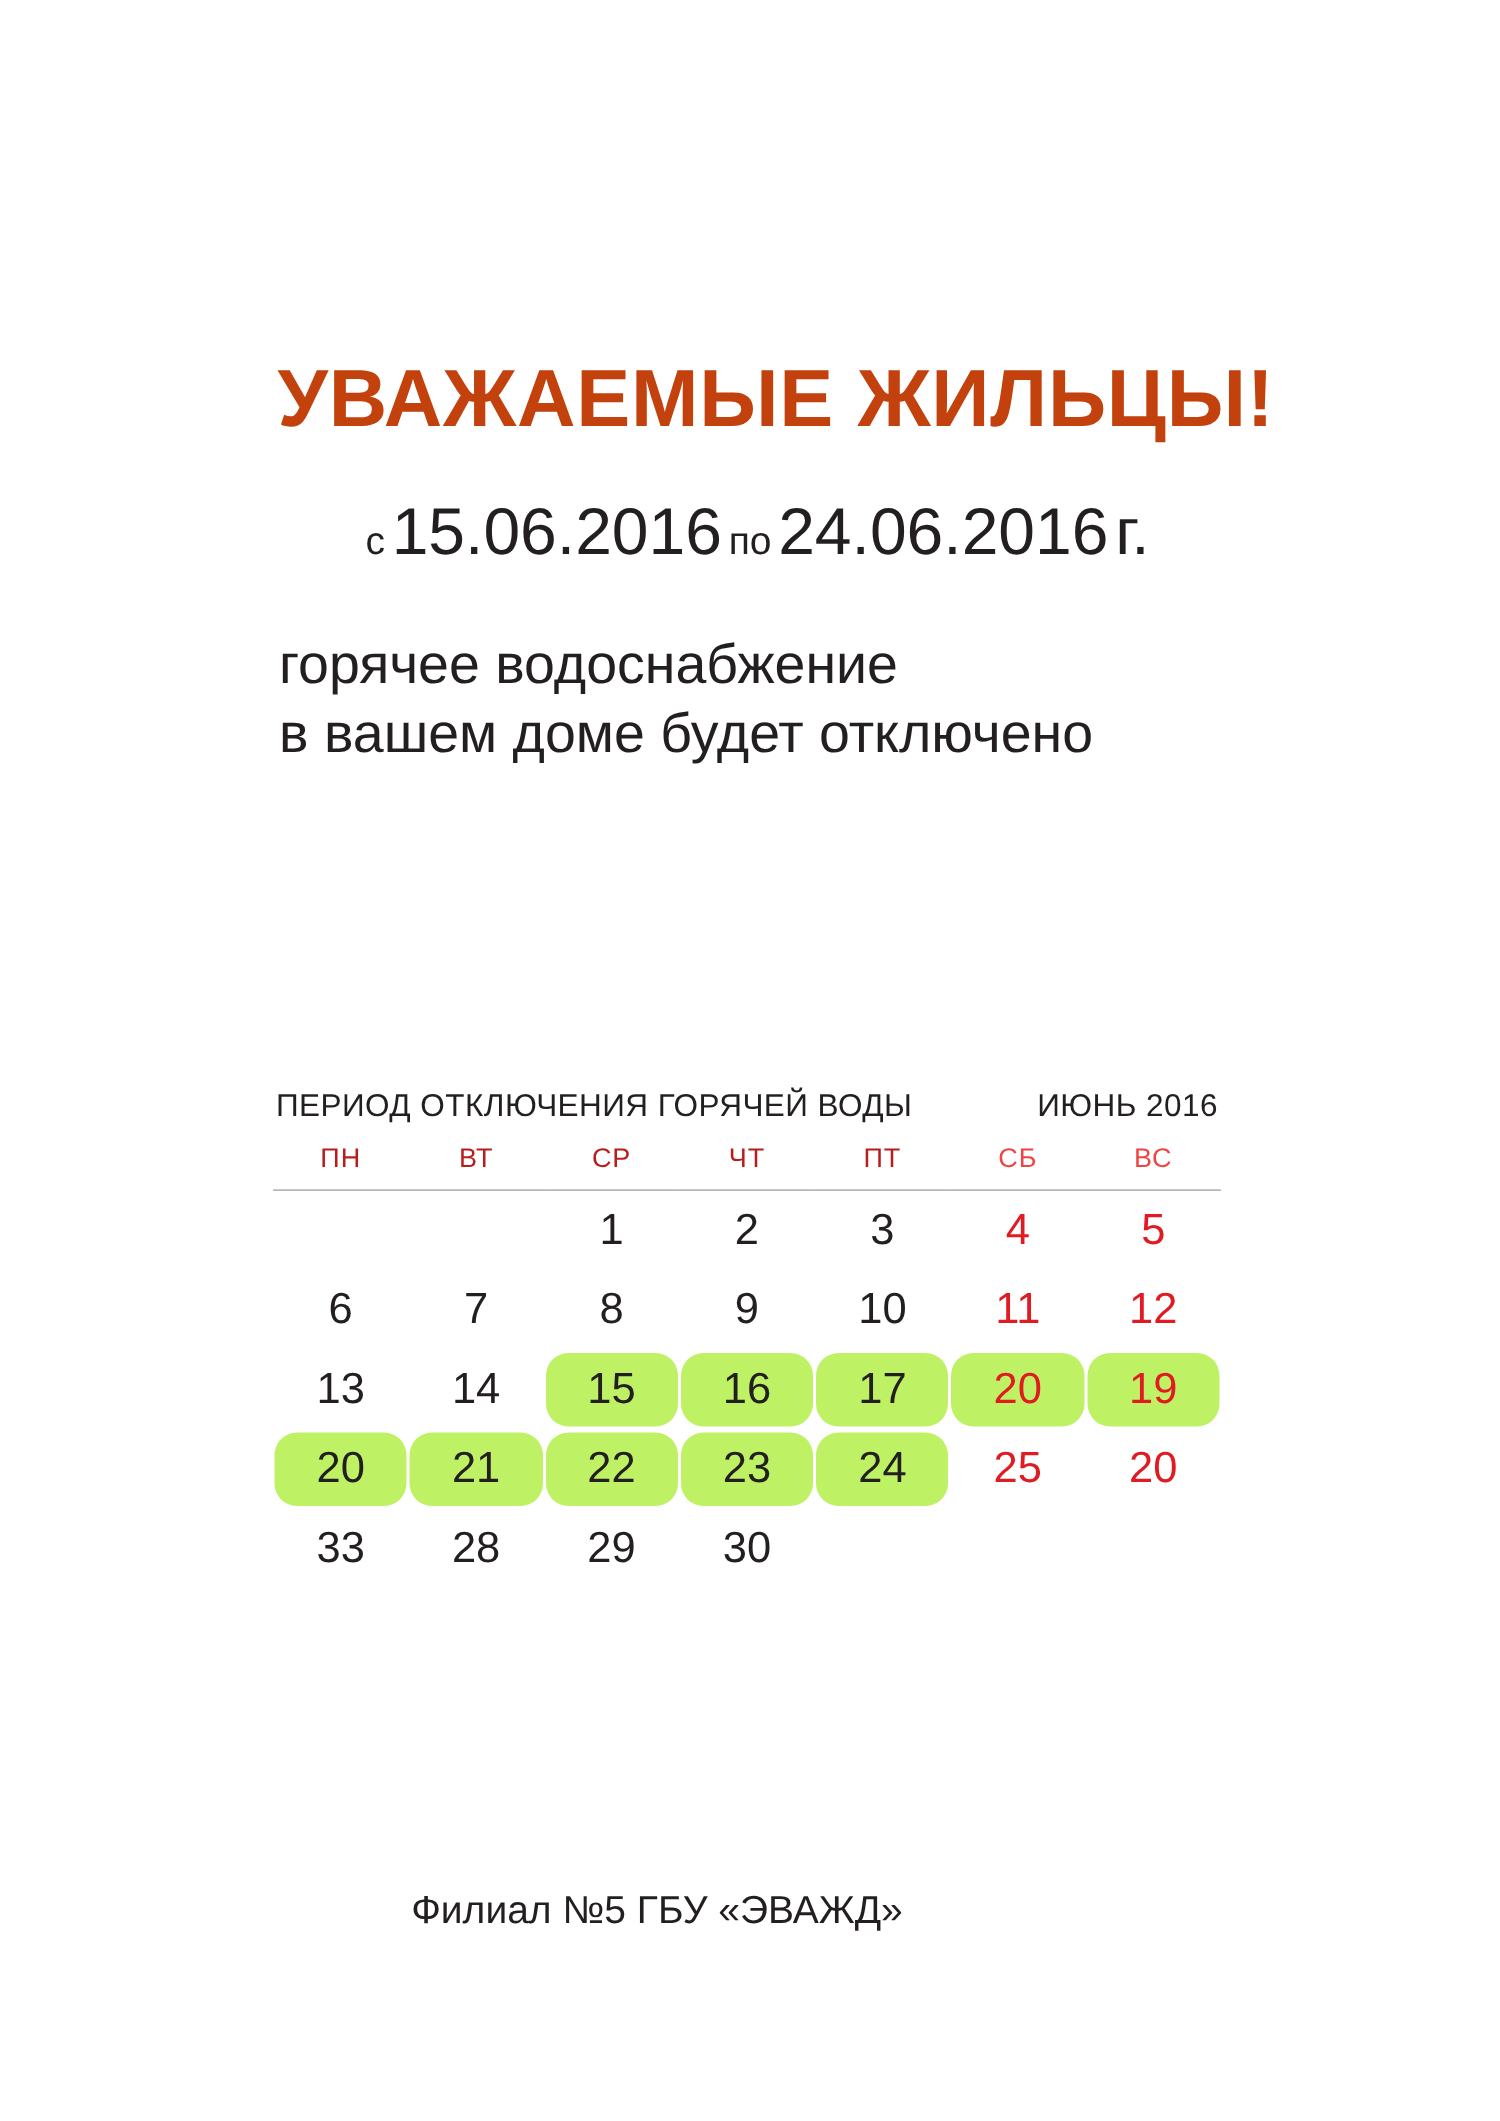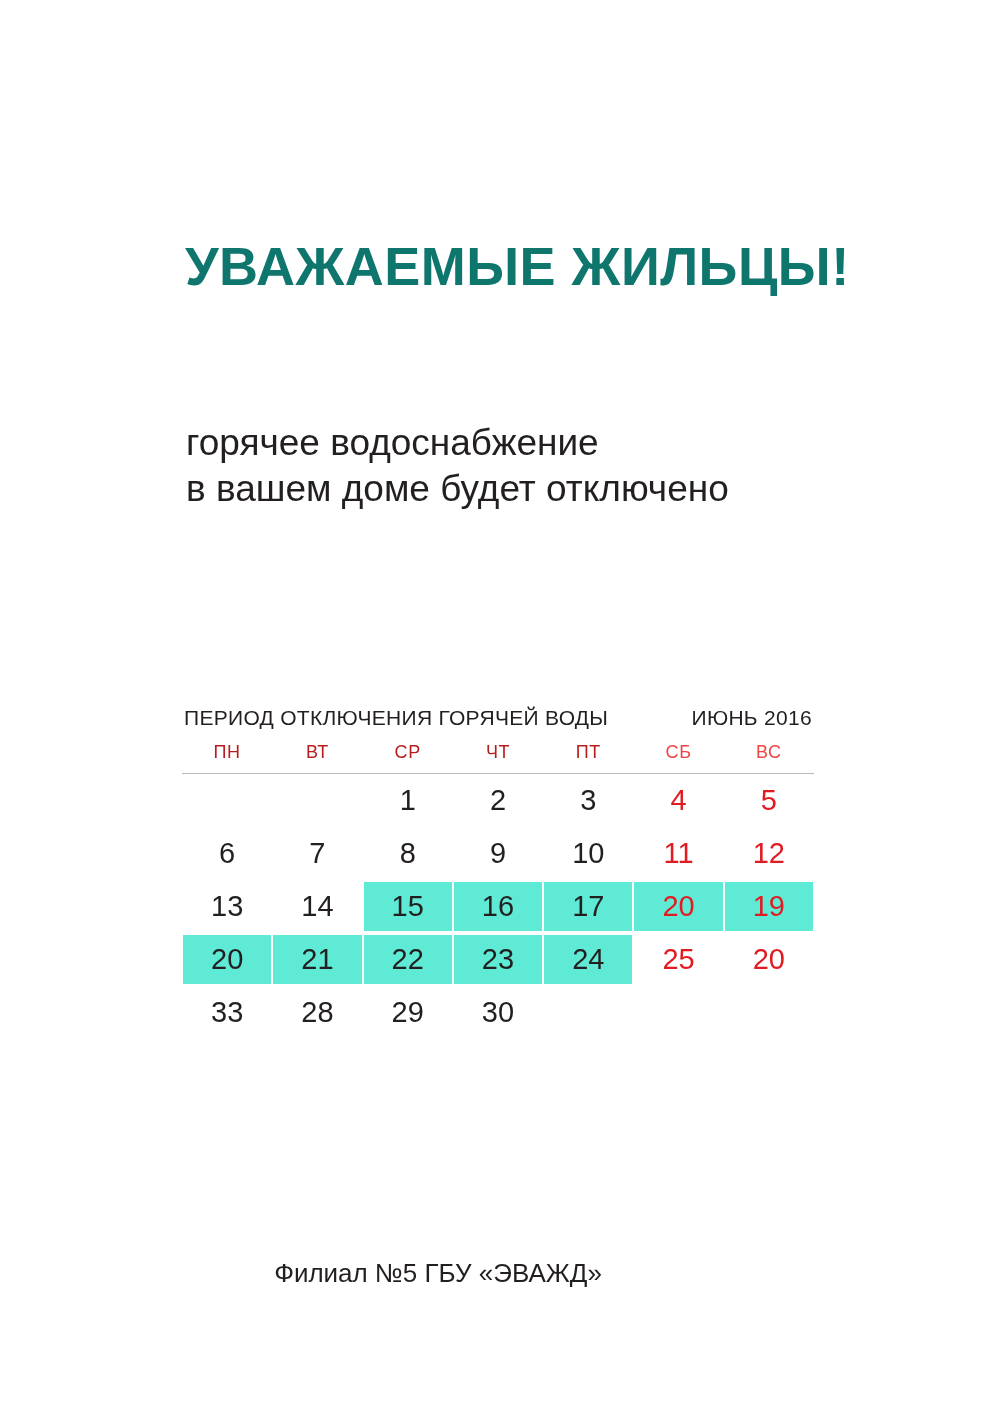--- a/index.html
+++ b/index.html
@@ -27,21 +27,21 @@
   .headline {
     position: absolute;
     left: 185px;
     top: 238px;
     width: 640px;
     font-size: 54px;
     font-weight: bold;
     letter-spacing: 0.5px;
     line-height: 1.05;
     text-align: center;
-    color: #0f766e;
+    color: #c2410c;
     white-space: nowrap;
   }
 
   .dateline {
     position: absolute;
     left: 185px;
     top: 330px;
     width: 640px;
     text-align: center;
     color: #231f20;
@@ -74,21 +74,21 @@
   }
   .cal-head {
     display: flex;
     justify-content: space-between;
     align-items: baseline;
     font-size: 21px;
     letter-spacing: 0.3px;
     color: #231f20;
     padding: 0 2px 12px 2px;
   }
-  .cal-head .legend { white-space: nowrap; }
+  .cal-head .legend { white-space: nowrap; margin-top: 20px; }
   .cal-head .month { white-space: nowrap; }
 
   table.cal {
     width: 632px;
     border-collapse: collapse;
     table-layout: fixed;
   }
   table.cal th {
     font-size: 18px;
     font-weight: normal;
@@ -106,40 +106,47 @@
     padding: 0;
     color: #231f20;
   }
   table.cal td .cell {
     display: block;
     height: 49px;
     line-height: 49px;
     margin: 2px 1px;
   }
   table.cal td.weekend .cell { color: #e01b22; }
-  table.cal td.off .cell { background: #5eead4; }
+  table.cal td.off .cell { background: #bef264; border-radius: 15px; }
 
   
   .footer {
     position: absolute;
     left: 0;
     top: 1258px;
     width: 876px;
     text-align: center;
     font-size: 26px;
     color: #231f20;
   }
 </style>
 </head>
 <body>
 
 <div class="page">
 
   <div class="headline">УВАЖАЕМЫЕ ЖИЛЬЦЫ!</div>
 
+  <div class="dateline">
+    <span class="small">с</span>
+    <span class="big">15.06.2016</span>
+    <span class="small">по</span>
+    <span class="big">24.06.2016</span>
+    <span class="big">г.</span>
+  </div>
 
   <div class="body-text">
     <span class="line">горячее водоснабжение</span>
     <span class="line">в вашем доме будет отключено</span>
   </div>
 
   <div class="calendar">
     <div class="cal-head">
       <span class="legend">ПЕРИОД ОТКЛЮЧЕНИЯ ГОРЯЧЕЙ ВОДЫ</span>
       <span class="month">ИЮНЬ 2016</span>

